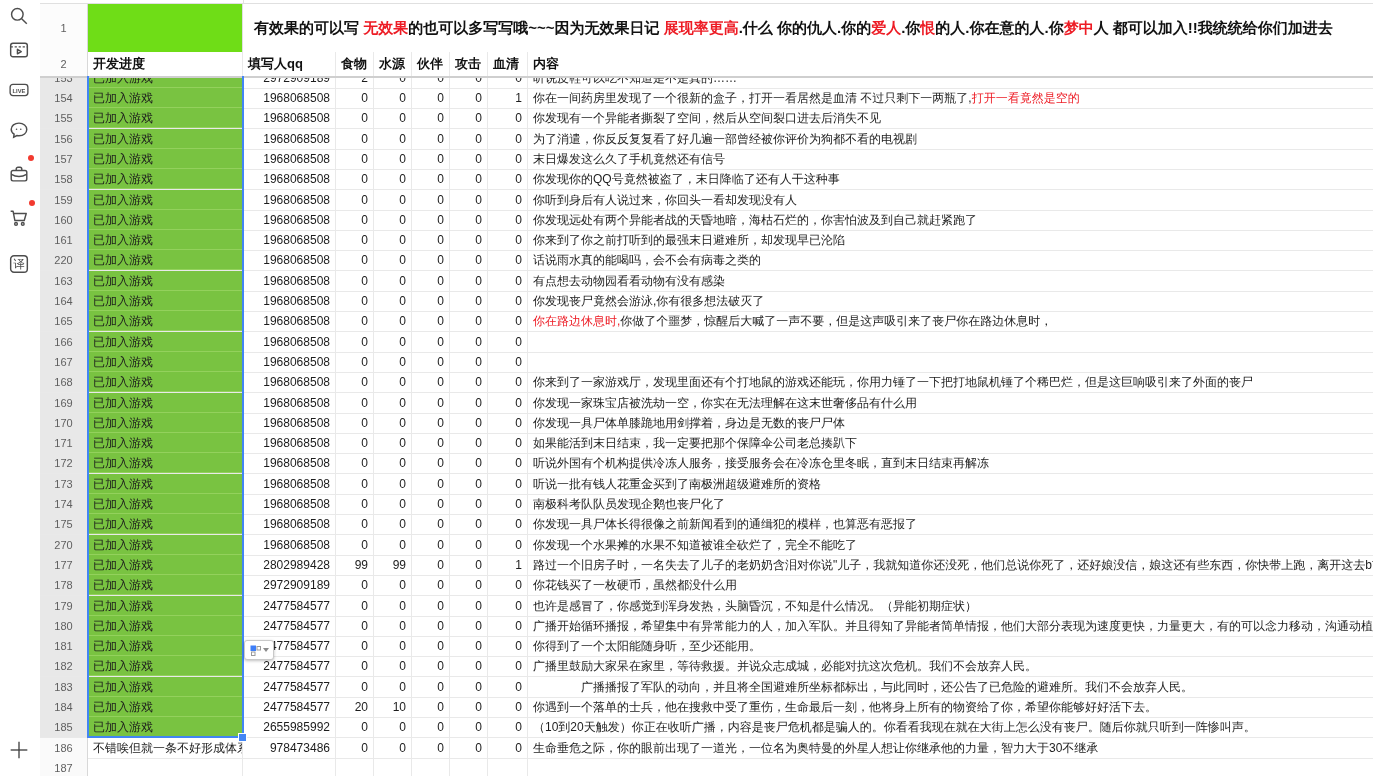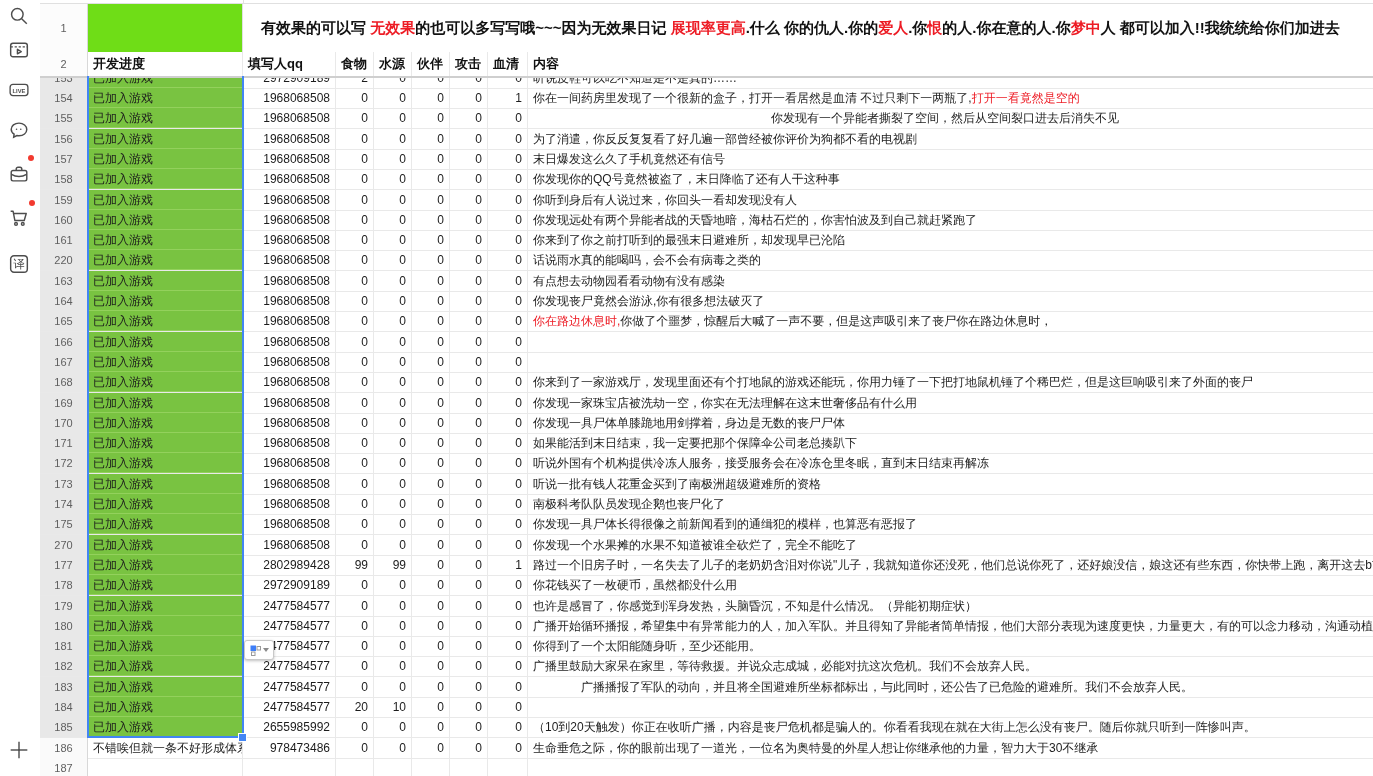--- a/index.html
+++ b/index.html
@@ -20,21 +20,21 @@
   .frozen-row{position:absolute;left:0;width:1333px;background:#fff;z-index:4;}
   .notice-row{top:4px;height:48px;}
   .header-row{top:52px;height:24px;border-bottom:2px solid #cfcfcf;}
   .cell{position:absolute;top:0;bottom:0;box-sizing:border-box;overflow:hidden;white-space:nowrap;}
   .gutter{left:0;width:48px;background:var(--gutter-bg);border-right:1px solid #d8d8d8;
           color:#5f5f5f;font-size:11px;text-align:center;}
   .notice-row .gutter,.header-row .gutter{background:#fcfcfc;}
   .notice-row .gutter{line-height:48px;}
   .header-row .gutter{line-height:24px;}
   .notice-green-cell{left:48px;width:155px;background:var(--notice-green);border-right:1px solid #e0e0e0;}
-  .notice-text{left:215px;right:0;padding-left:6px;line-height:48px;font-weight:bold;font-size:15px;color:#111;}
+  .notice-text{left:208px;right:0;padding-left:6px;line-height:48px;font-weight:bold;font-size:15px;color:#111;}
   .notice-text .red{color:var(--red);}
   .hcell{font-weight:bold;font-size:13px;color:#111;line-height:24px;border-right:1px solid var(--grid);padding-left:5px;}
   .grid-row{position:absolute;left:0;width:1333px;overflow:hidden;border-bottom:1px solid var(--grid);}
   .row-inner{position:absolute;left:0;right:0;height:20px;}
   .dcell{position:absolute;top:0;height:20px;line-height:20px;box-sizing:border-box;overflow:hidden;
          white-space:nowrap;font-size:12px;color:#1c1c1c;border-right:1px solid var(--grid);}
   .dcell.progress{padding-left:5px;}
   .dcell.progress.green{background:var(--row-green);border-right:1px solid #9ad163;border-bottom:1px solid #93d15c;}
   .dcell.num{text-align:right;padding-right:5px;}
   .dcell.content{padding-left:5px;border-right:none;}
@@ -166,21 +166,21 @@
       <div class="grid-row" style="top: 108.3px; height: 20px;">
         <div class="row-inner">
           <div class="g-num sel">155</div>
           <div class="dcell progress green" style="left: 48px; width: 155px;">已加入游戏</div>
           <div class="dcell num" style="left: 203px; width: 93px;">1968068508</div>
           <div class="dcell num" style="left: 296px; width: 38px;">0</div>
           <div class="dcell num" style="left: 334px; width: 38px;">0</div>
           <div class="dcell num" style="left: 372px; width: 38px;">0</div>
           <div class="dcell num" style="left: 410px; width: 38px;">0</div>
           <div class="dcell num" style="left: 448px; width: 40px;">0</div>
-          <div class="dcell content" style="left: 488px; right: 16px; text-align: center;"><span>你发现有一个异能者撕裂了空间，然后从空间裂口进去后消失不见</span></div>
+          <div class="dcell content" style="left: 488px; right: 16px;"><span>你发现有一个异能者撕裂了空间，然后从空间裂口进去后消失不见</span></div>
         </div>
       </div>
       <div class="grid-row" style="top: 128.6px; height: 20px;">
         <div class="row-inner">
           <div class="g-num sel">156</div>
           <div class="dcell progress green" style="left: 48px; width: 155px;">已加入游戏</div>
           <div class="dcell num" style="left: 203px; width: 93px;">1968068508</div>
           <div class="dcell num" style="left: 296px; width: 38px;">0</div>
           <div class="dcell num" style="left: 334px; width: 38px;">0</div>
           <div class="dcell num" style="left: 372px; width: 38px;">0</div>
@@ -541,20 +541,21 @@
       <div class="grid-row" style="top: 697px; height: 20px;">
         <div class="row-inner">
           <div class="g-num sel">184</div>
           <div class="dcell progress green" style="left: 48px; width: 155px;">已加入游戏</div>
           <div class="dcell num" style="left: 203px; width: 93px;">2477584577</div>
           <div class="dcell num" style="left: 296px; width: 38px;">20</div>
           <div class="dcell num" style="left: 334px; width: 38px;">10</div>
           <div class="dcell num" style="left: 372px; width: 38px;">0</div>
           <div class="dcell num" style="left: 410px; width: 38px;">0</div>
           <div class="dcell num" style="left: 448px; width: 40px;">0</div>
+          <div class="dcell content" style="left: 488px; right: 0px;"><span>你遇到一个落单的士兵，他在搜救中受了重伤，生命最后一刻，他将身上所有的物资给了你，希望你能够好好活下去。</span></div>
         </div>
       </div>
       <div class="grid-row" style="top: 717.3px; height: 20px;">
         <div class="row-inner">
           <div class="g-num sel">185</div>
           <div class="dcell progress green" style="left: 48px; width: 155px;">已加入游戏</div>
           <div class="dcell num" style="left: 203px; width: 93px;">2655985992</div>
           <div class="dcell num" style="left: 296px; width: 38px;">0</div>
           <div class="dcell num" style="left: 334px; width: 38px;">0</div>
           <div class="dcell num" style="left: 372px; width: 38px;">0</div>

